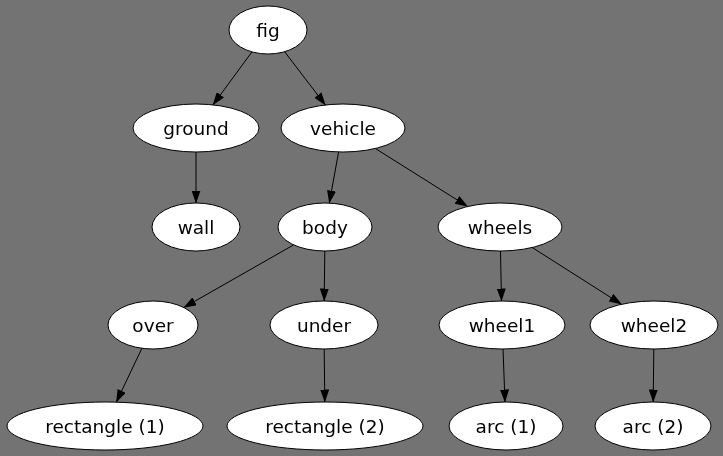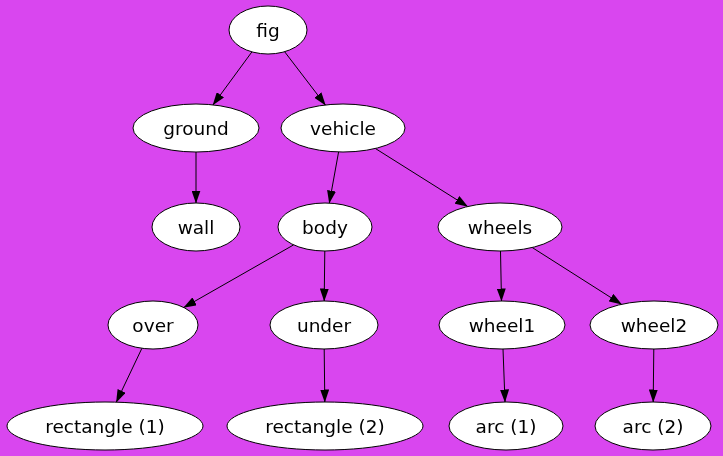--- a/index.html
+++ b/index.html
@@ -4,21 +4,21 @@
 <style>
   html, body {
     margin: 0;
     padding: 0;
     background: #ffffff;
   }
   .canvas {
     position: relative;
     width: 723px;
     height: 456px;
-    background: #d946ef;
+    background: #737373;
     font-family: "DejaVu Sans", sans-serif;
   }
   svg text {
     font-family: "DejaVu Sans", sans-serif;
     font-size: 18.5px;
     fill: #000000;
   }
   svg ellipse {
     fill: #ffffff;
     stroke: #000000;

